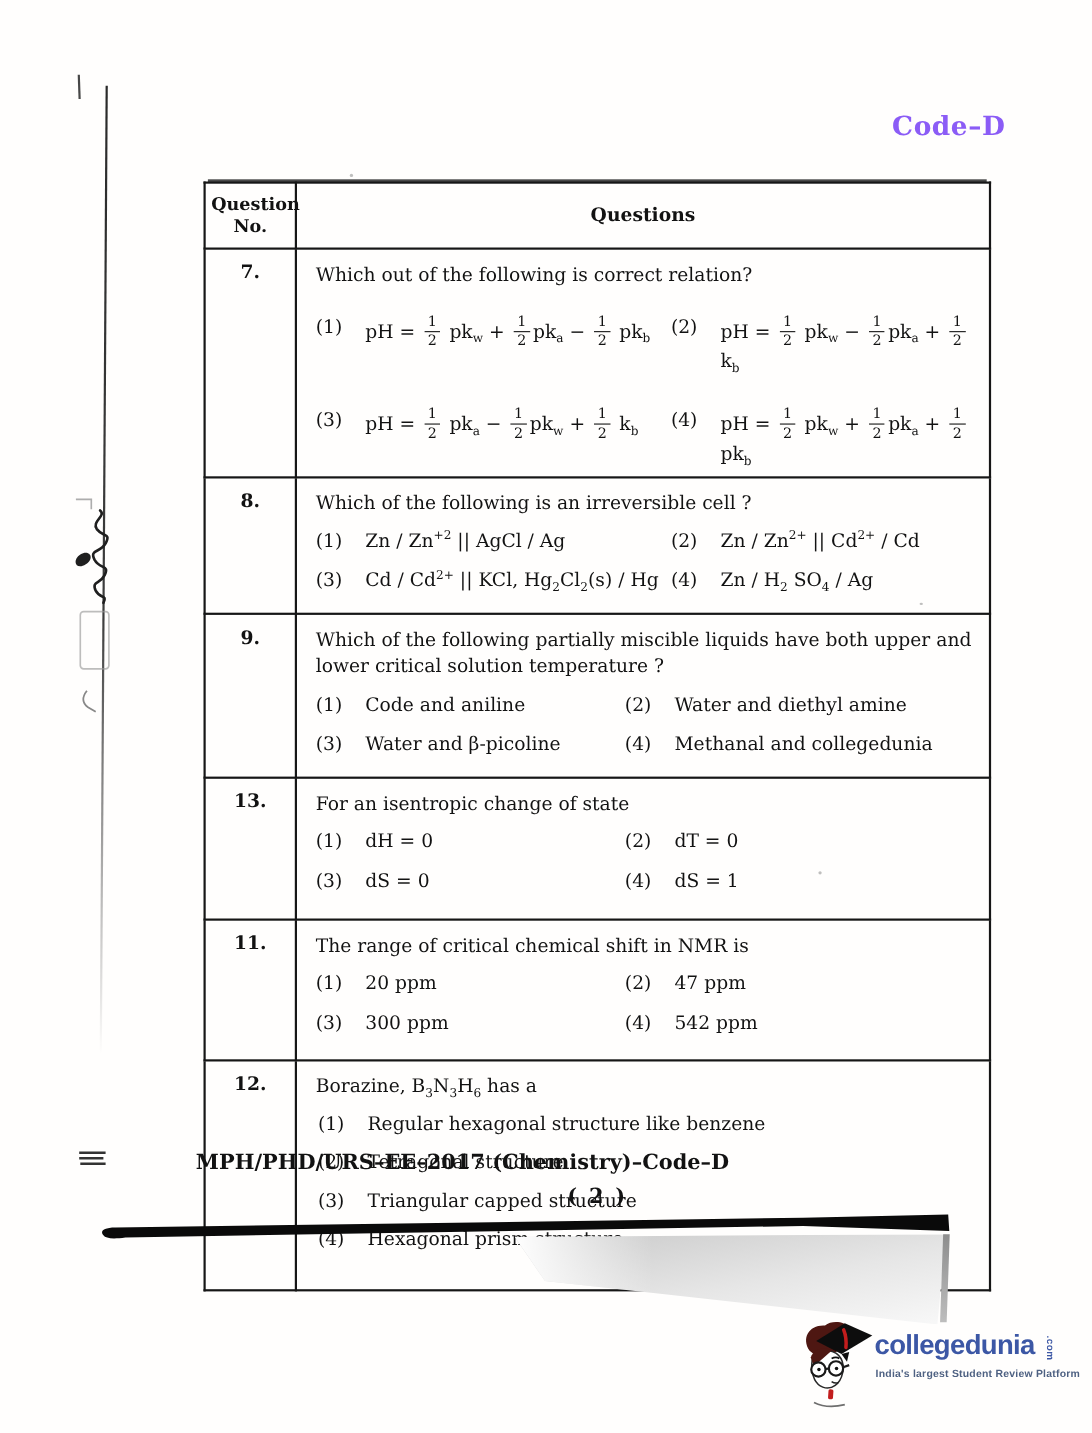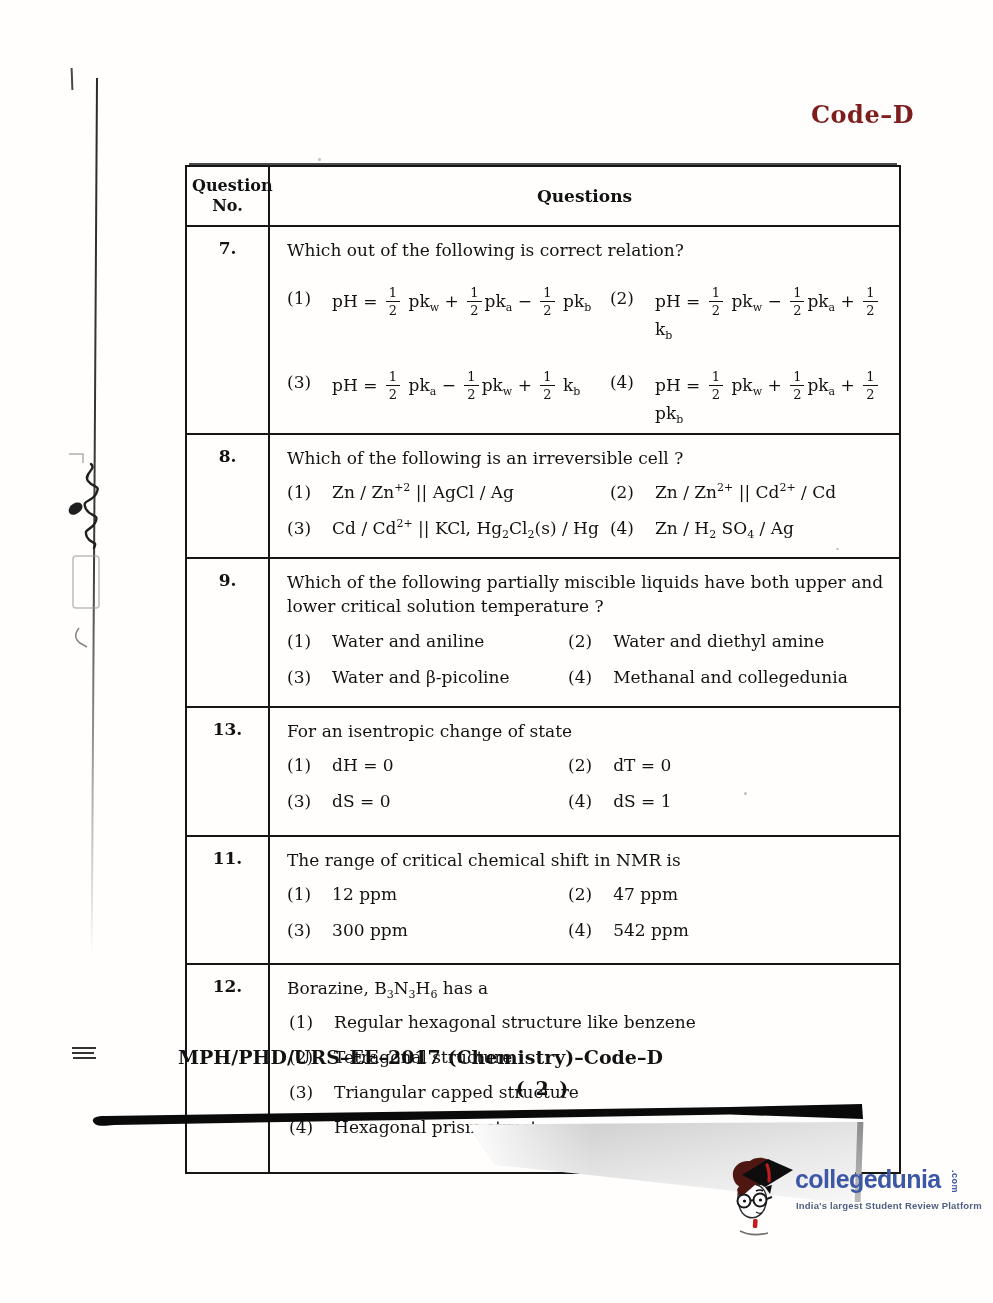--- a/index.html
+++ b/index.html
@@ -3,21 +3,21 @@
 <meta charset="utf-8">
 <style>
   html,body{margin:0;padding:0;background:#ffffff;}
   .sheet{
     position:relative;width:993px;height:1303px;background:#fffefd;
     overflow:hidden;font-family:"DejaVu Serif",serif;color:#121212;
   }
   
   .code-label{
     position:absolute;left:811px;top:100px;font-size:24px;font-weight:bold;
-    letter-spacing:.5px;color:#7f1d1d;
+    letter-spacing:.5px;color:#8b5cf6;
   }
   
   table.qtable{
     position:absolute;left:185px;top:165px;width:716px;
     border-collapse:collapse;table-layout:fixed;
     box-shadow:0 -6px 0 -4px #4a4a4a;
   }
   .qtable th,.qtable td{border:2px solid #161616;}
   .qtable thead th{height:52px;vertical-align:middle;font-weight:bold;}
   th.col-no{width:71px;font-size:16px;line-height:1.25;padding:3px 5px;}
@@ -57,21 +57,21 @@
   .scan-bar{position:absolute;left:90px;top:1101px;}
   .scan-gradient{position:absolute;left:468px;top:1122px;width:392px;height:82px;
     background:
       linear-gradient(to right,#ffffff 0%,rgba(255,255,255,0) 32%),
       linear-gradient(170deg,#c9c9c9,#e6e6e6 55%,#f8f8f8);
     clip-path:polygon(0 3%,100% 0,98% 100%,7% 52%);}
   .scan-gradient-edge{position:absolute;left:856px;top:1122px;width:6px;height:80px;
     background:linear-gradient(#8d8d8d,#bdbdbd);transform:skewX(-2deg);}
   .speck{position:absolute;background:#8a8a8a;border-radius:50%;opacity:.55;}
   
-  .logo{position:absolute;left:726px;top:1152px;width:250px;height:90px;
+  .logo{position:absolute;left:726px;top:1196px;width:250px;height:90px;
     font-family:"Liberation Sans",sans-serif;}
   .logo-mascot{position:absolute;left:0;top:2px;}
   .logo-brand{position:absolute;left:69px;top:13px;font-size:25px;font-weight:bold;
     letter-spacing:-.6px;color:#3c57a5;}
   .logo-suffix{position:absolute;left:224px;top:18px;font-size:9px;font-weight:bold;
     color:#3c57a5;writing-mode:vertical-rl;letter-spacing:.5px;}
   .logo-tagline{position:absolute;left:70px;top:48px;font-size:9.5px;font-weight:bold;
     color:#4e6182;letter-spacing:.2px;white-space:nowrap;}
 </style>
 </head>
@@ -197,21 +197,21 @@
     </td>
   </tr>
 
   <tr class="q-row row-3">
     <td class="q-no">9.</td>
     <td class="q-cell">
       <div class="q-text">Which of the following partially miscible liquids have both upper and lower critical solution temperature ?</div>
       <div class="options">
   <div class="opt">
     <span class="opt-label">(1)</span>
-    <span class="opt-text">Water and aniline</span>
+    <span class="opt-text">Code and aniline</span>
   </div>
 
   <div class="opt">
     <span class="opt-label">(2)</span>
     <span class="opt-text">Water and diethyl amine</span>
   </div>
 
   <div class="opt">
     <span class="opt-label">(3)</span>
     <span class="opt-text">Water and β-picoline</span>
@@ -253,21 +253,21 @@
     </td>
   </tr>
 
   <tr class="q-row row-5">
     <td class="q-no">11.</td>
     <td class="q-cell">
       <div class="q-text">The range of critical chemical shift in NMR is</div>
       <div class="options">
   <div class="opt">
     <span class="opt-label">(1)</span>
-    <span class="opt-text">12 ppm</span>
+    <span class="opt-text">20 ppm</span>
   </div>
 
   <div class="opt">
     <span class="opt-label">(2)</span>
     <span class="opt-text">47 ppm</span>
   </div>
 
   <div class="opt">
     <span class="opt-label">(3)</span>
     <span class="opt-text">300 ppm</span>

